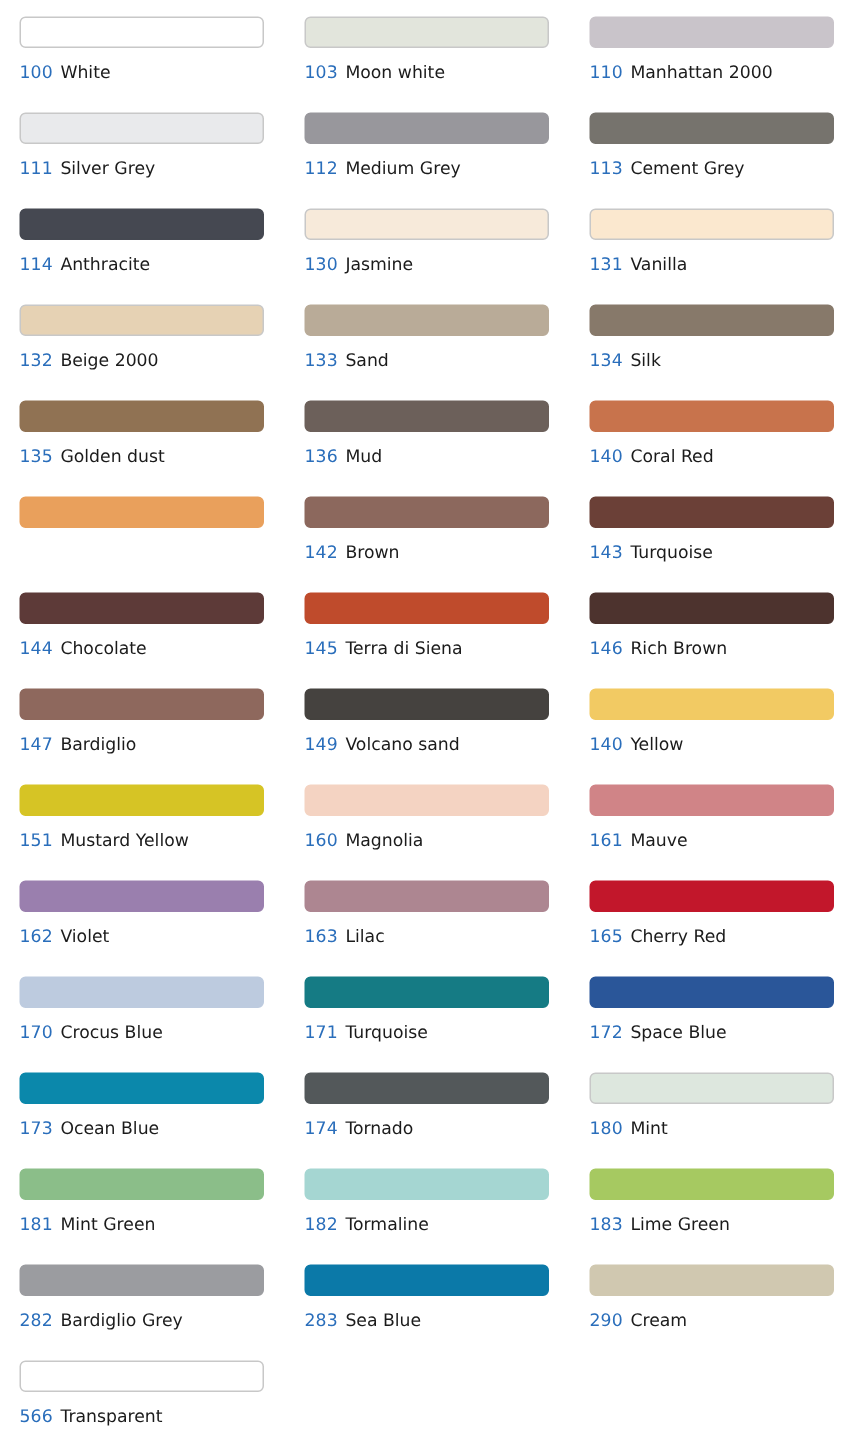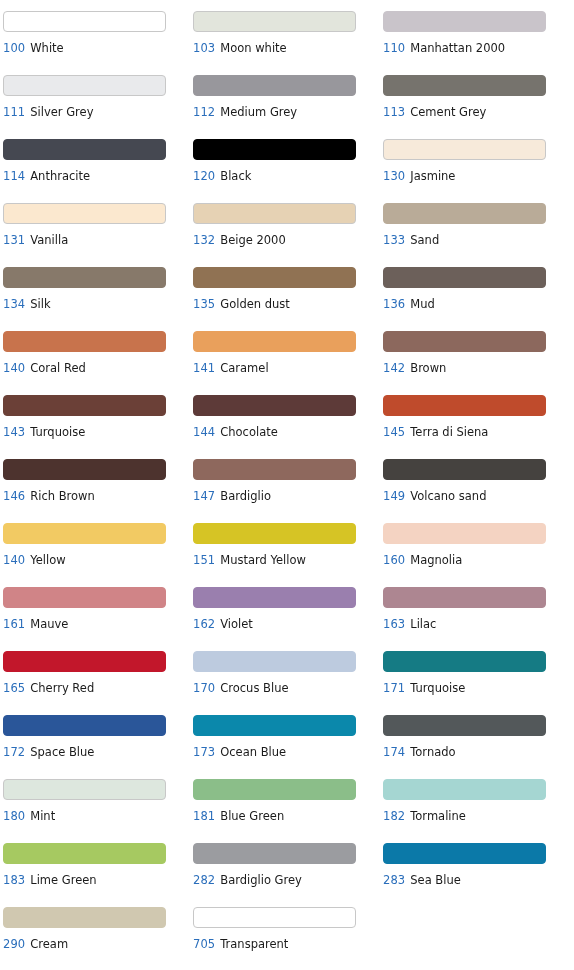--- a/index.html
+++ b/index.html
@@ -11,21 +11,21 @@
   body {
     width: 574px;
     height: 970px;
     font-family: "DejaVu Sans", "Liberation Sans", sans-serif;
     overflow: hidden;
   }
   #palette-grid {
     display: grid;
     grid-template-columns: repeat(3, 190px);
     grid-auto-rows: 64px;
-    padding: 8px 0 0 3px;
+    padding: 8px 0 0 13px;
     box-sizing: border-box;
   }
   .swatch-cell {
     position: relative;
     width: 190px;
     height: 64px;
   }
   .swatch-chip {
     width: 163px;
     height: 21px;
@@ -77,24 +77,20 @@
     </div>
     <div class="swatch-cell">
       <div class="swatch-chip" style="background: rgb(118, 115, 109); border: 1px solid rgb(118, 115, 109);"></div>
       <div class="swatch-caption"><span class="swatch-code">113</span><span class="swatch-name">Cement Grey</span></div>
     </div>
     <div class="swatch-cell">
       <div class="swatch-chip" style="background: rgb(69, 72, 81); border: 1px solid rgb(69, 72, 81);"></div>
       <div class="swatch-caption"><span class="swatch-code">114</span><span class="swatch-name">Anthracite</span></div>
     </div>
     <div class="swatch-cell">
-      <div class="swatch-chip" style="background: rgb(0, 0, 0); border: 1px solid rgb(0, 0, 0);"></div>
-      <div class="swatch-caption"><span class="swatch-code">120</span><span class="swatch-name">Black</span></div>
-    </div>
-    <div class="swatch-cell">
       <div class="swatch-chip bordered" style="background: rgb(247, 234, 218);"></div>
       <div class="swatch-caption"><span class="swatch-code">130</span><span class="swatch-name">Jasmine</span></div>
     </div>
     <div class="swatch-cell">
       <div class="swatch-chip bordered" style="background: rgb(251, 232, 207);"></div>
       <div class="swatch-caption"><span class="swatch-code">131</span><span class="swatch-name">Vanilla</span></div>
     </div>
     <div class="swatch-cell">
       <div class="swatch-chip bordered" style="background: rgb(230, 210, 180);"></div>
       <div class="swatch-caption"><span class="swatch-code">132</span><span class="swatch-name">Beige 2000</span></div>
@@ -114,21 +110,20 @@
     <div class="swatch-cell">
       <div class="swatch-chip" style="background: rgb(108, 96, 90); border: 1px solid rgb(108, 96, 90);"></div>
       <div class="swatch-caption"><span class="swatch-code">136</span><span class="swatch-name">Mud</span></div>
     </div>
     <div class="swatch-cell">
       <div class="swatch-chip" style="background: rgb(200, 115, 76); border: 1px solid rgb(200, 115, 76);"></div>
       <div class="swatch-caption"><span class="swatch-code">140</span><span class="swatch-name">Coral Red</span></div>
     </div>
     <div class="swatch-cell">
       <div class="swatch-chip" style="background: rgb(233, 160, 92); border: 1px solid rgb(233, 160, 92);"></div>
-      <div class="swatch-caption"><span class="swatch-code">141</span><span class="swatch-name">Caramel</span></div>
     </div>
     <div class="swatch-cell">
       <div class="swatch-chip" style="background: rgb(140, 104, 93); border: 1px solid rgb(140, 104, 93);"></div>
       <div class="swatch-caption"><span class="swatch-code">142</span><span class="swatch-name">Brown</span></div>
     </div>
     <div class="swatch-cell">
       <div class="swatch-chip" style="background: rgb(107, 64, 55); border: 1px solid rgb(107, 64, 55);"></div>
       <div class="swatch-caption"><span class="swatch-code">143</span><span class="swatch-name">Turquoise</span></div>
     </div>
     <div class="swatch-cell">
@@ -198,21 +193,21 @@
     <div class="swatch-cell">
       <div class="swatch-chip" style="background: rgb(83, 88, 90); border: 1px solid rgb(83, 88, 90);"></div>
       <div class="swatch-caption"><span class="swatch-code">174</span><span class="swatch-name">Tornado</span></div>
     </div>
     <div class="swatch-cell">
       <div class="swatch-chip bordered" style="background: rgb(221, 231, 222);"></div>
       <div class="swatch-caption"><span class="swatch-code">180</span><span class="swatch-name">Mint</span></div>
     </div>
     <div class="swatch-cell">
       <div class="swatch-chip" style="background: rgb(139, 190, 137); border: 1px solid rgb(139, 190, 137);"></div>
-      <div class="swatch-caption"><span class="swatch-code">181</span><span class="swatch-name">Blue Green</span></div>
+      <div class="swatch-caption"><span class="swatch-code">181</span><span class="swatch-name">Mint Green</span></div>
     </div>
     <div class="swatch-cell">
       <div class="swatch-chip" style="background: rgb(165, 214, 210); border: 1px solid rgb(165, 214, 210);"></div>
       <div class="swatch-caption"><span class="swatch-code">182</span><span class="swatch-name">Tormaline</span></div>
     </div>
     <div class="swatch-cell">
       <div class="swatch-chip" style="background: rgb(166, 201, 97); border: 1px solid rgb(166, 201, 97);"></div>
       <div class="swatch-caption"><span class="swatch-code">183</span><span class="swatch-name">Lime Green</span></div>
     </div>
     <div class="swatch-cell">
@@ -222,15 +217,15 @@
     <div class="swatch-cell">
       <div class="swatch-chip" style="background: rgb(11, 121, 168); border: 1px solid rgb(11, 121, 168);"></div>
       <div class="swatch-caption"><span class="swatch-code">283</span><span class="swatch-name">Sea Blue</span></div>
     </div>
     <div class="swatch-cell">
       <div class="swatch-chip" style="background: rgb(208, 200, 176); border: 1px solid rgb(208, 200, 176);"></div>
       <div class="swatch-caption"><span class="swatch-code">290</span><span class="swatch-name">Cream</span></div>
     </div>
     <div class="swatch-cell">
       <div class="swatch-chip bordered" style="background: rgb(255, 255, 255);"></div>
-      <div class="swatch-caption"><span class="swatch-code">705</span><span class="swatch-name">Transparent</span></div>
+      <div class="swatch-caption"><span class="swatch-code">566</span><span class="swatch-name">Transparent</span></div>
     </div>
   </main>
 
 </body></html>

